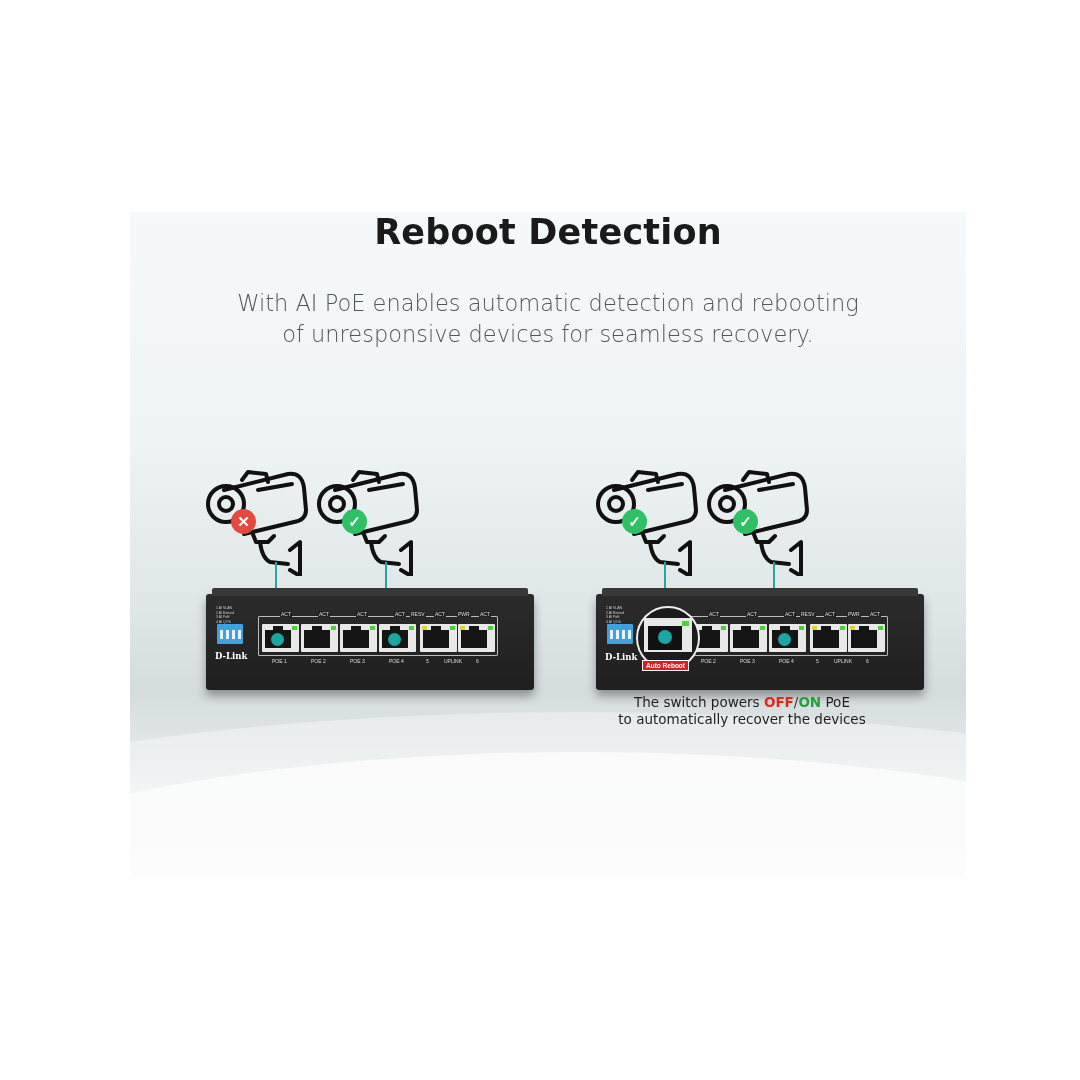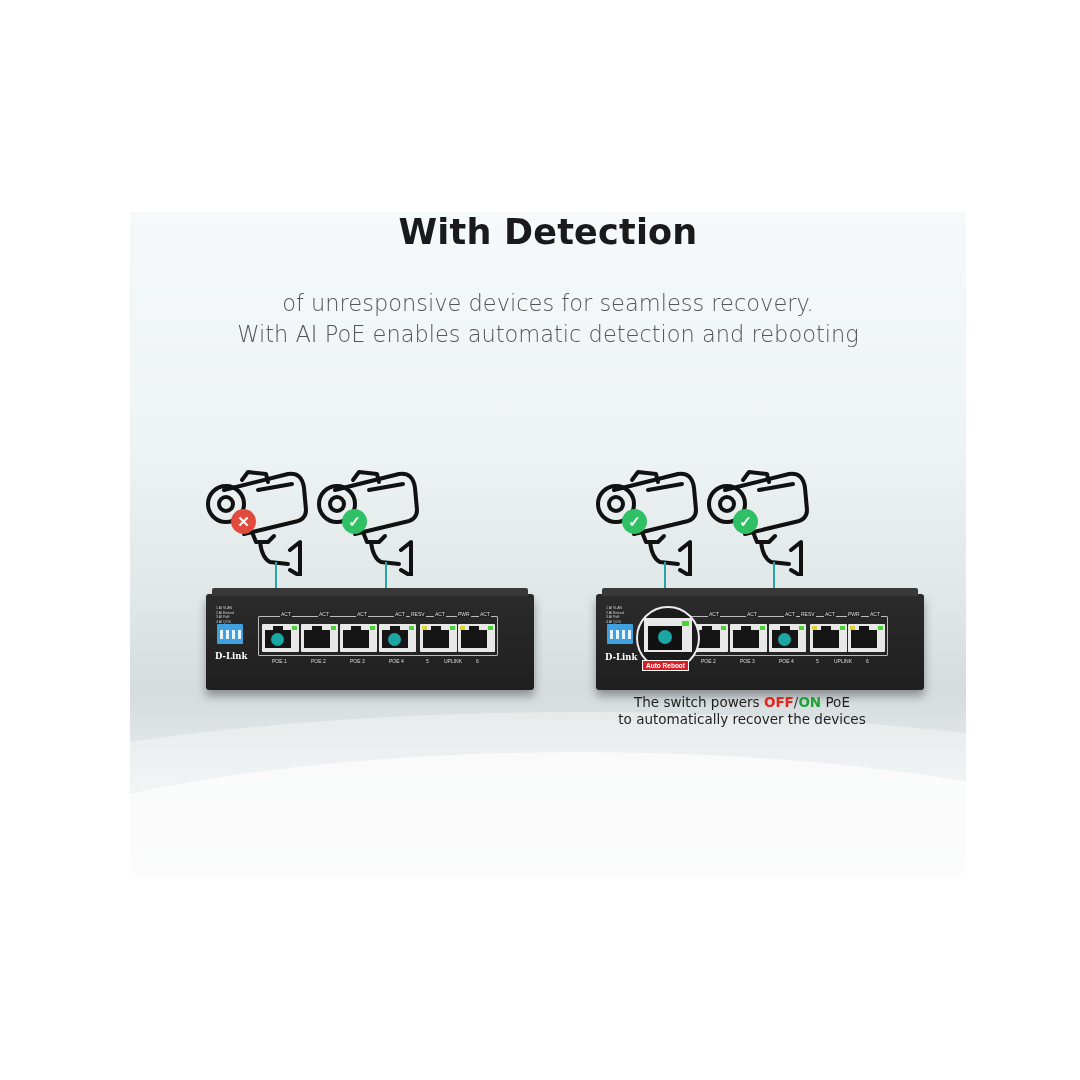--- a/index.html
+++ b/index.html
@@ -84,24 +84,24 @@
   .caption .on { color: #1ea339; font-weight: bold; }
   .caption .slash { color: #333; }
 </style>
 </head>
 <body>
 
 <div class="panel">
   <div class="wave2"></div>
   <div class="wave1"></div>
 
-  <div class="title">With Detection</div>
+  <div class="title">Reboot Detection</div>
   <div class="subtitle">
+    <div>With AI PoE enables automatic detection and rebooting</div>
     <div>of unresponsive devices for seamless recovery.</div>
-    <div>With AI PoE enables automatic detection and rebooting</div>
   </div>
 
   <div class="scene" style="left:0;top:0;width:418px;height:520px;">
 
     <svg class="cam" style="left:74px;top:254px;" viewBox="0 0 104 110" fill="none" stroke="#111" stroke-width="4" stroke-linecap="round" stroke-linejoin="round">
       <path d="M38 14 L44 6 L62 8 L64 16"></path>
       <path d="M20 24 L84 8 Q98 6 100 22 L102 44 Q102 54 90 56 L40 68"></path>
       <circle cx="22" cy="38" r="18"></circle>
       <circle cx="22" cy="38" r="7"></circle>
       <path d="M54 24 L88 18"></path>

